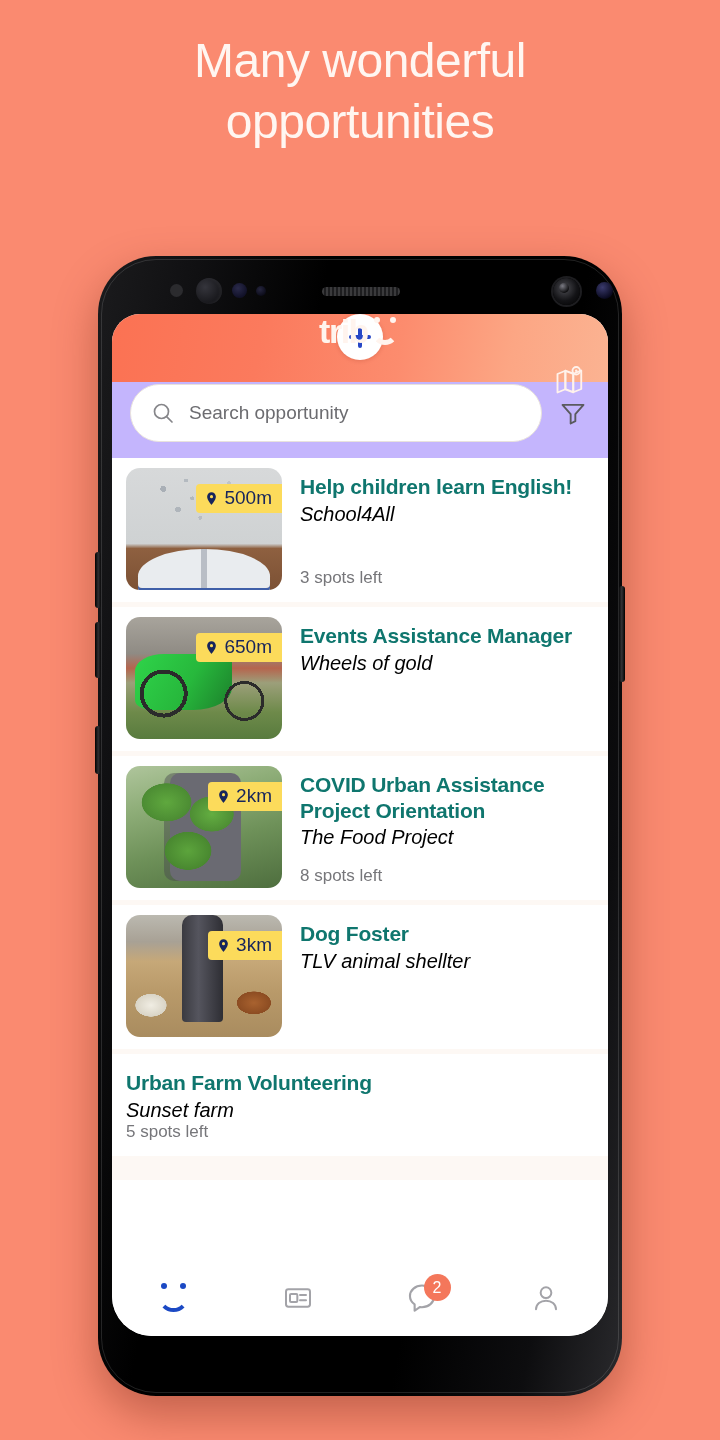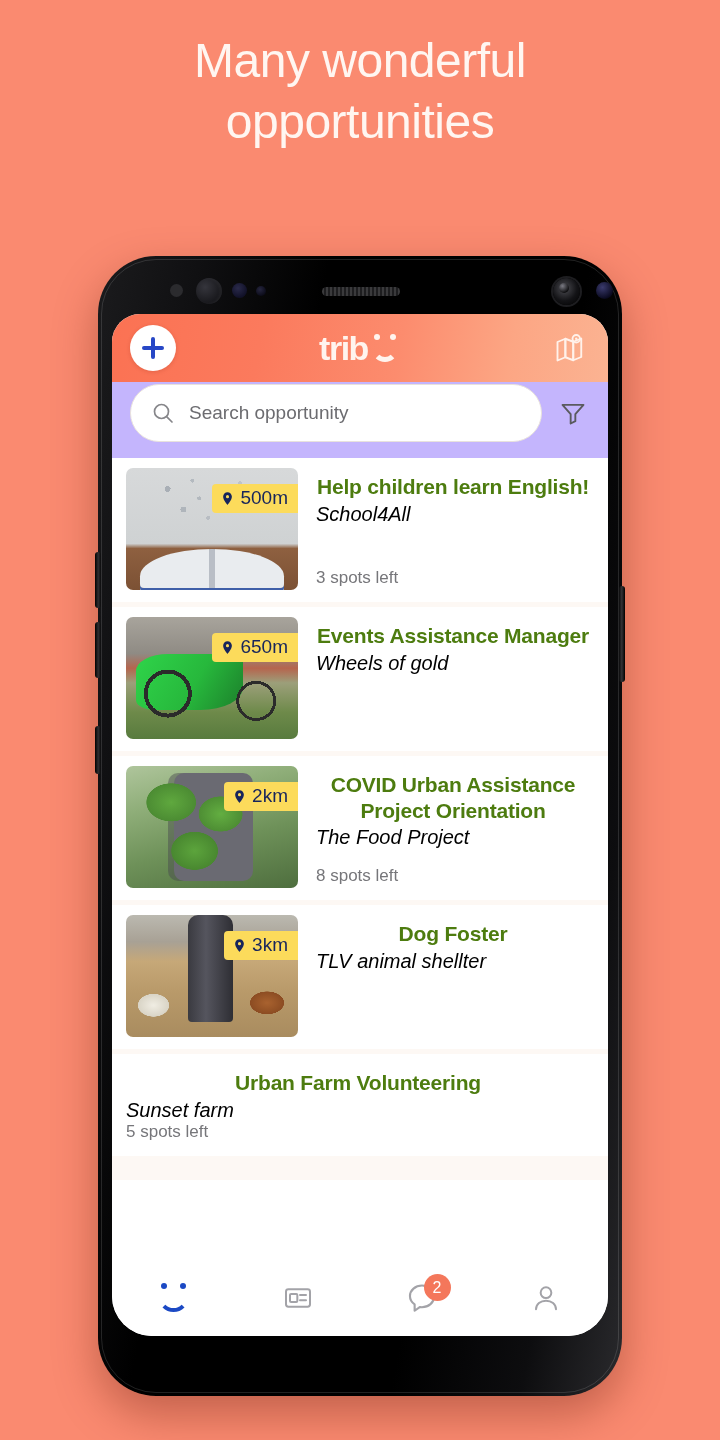--- a/index.html
+++ b/index.html
@@ -117,20 +117,21 @@
   }
 
   
   .app-header {
     position: relative;
     height: 68px;
     background: linear-gradient(100deg, #FB7253 0%, #FB7A5D 30%, #FC8C6E 58%, #FCA684 80%, #FBB392 100%);
     display: flex;
     align-items: center;
     padding: 0 18px;
+    flex-direction: column;
   }
 
   .add-btn {
     width: 46px; height: 46px;
     border-radius: 50%;
     background: #FFFFFF;
     display: flex; align-items: center; justify-content: center;
     box-shadow: 0 1px 4px rgba(120,30,10,0.18);
     flex: 0 0 auto;
     border: none;
@@ -227,24 +228,24 @@
   .card {
     background: #FFFFFF;
     margin: 0 0 5px 0;
     padding: 10px 18px 12px 14px;
     display: flex;
     gap: 18px;
     cursor: pointer;
   }
   .thumb-wrap {
     position: relative;
-    width: 172px;
+    width: 156px;
     height: 122px;
     flex: 0 0 auto;
-    border-radius: 7px;
+    border-radius: 14px;
     overflow: hidden;
   }
   .thumb { position: absolute; inset: 0; }
 
   .badge {
     position: absolute;
     right: 0; top: 16px;
     background: #FCDB5B;
     border-radius: 4px 0 0 4px;
     padding: 4px 10px 4px 8px;
@@ -263,24 +264,23 @@
   .card-body {
     flex: 1;
     min-width: 0;
     display: flex;
     flex-direction: column;
     padding-top: 6px;
   }
   .card-title {
     font-size: 21px;
     font-weight: bold;
-    color: #4d7c0f;
+    color: #0f766e;
     line-height: 1.22;
     letter-spacing: -0.2px;
-    text-align: center;
   }
   .card-org {
     font-size: 20px;
     color: #000000;
     margin-top: 2px;
     line-height: 1.2;
     font-style: italic;
   }
   .card-spots {
     font-size: 17px;

